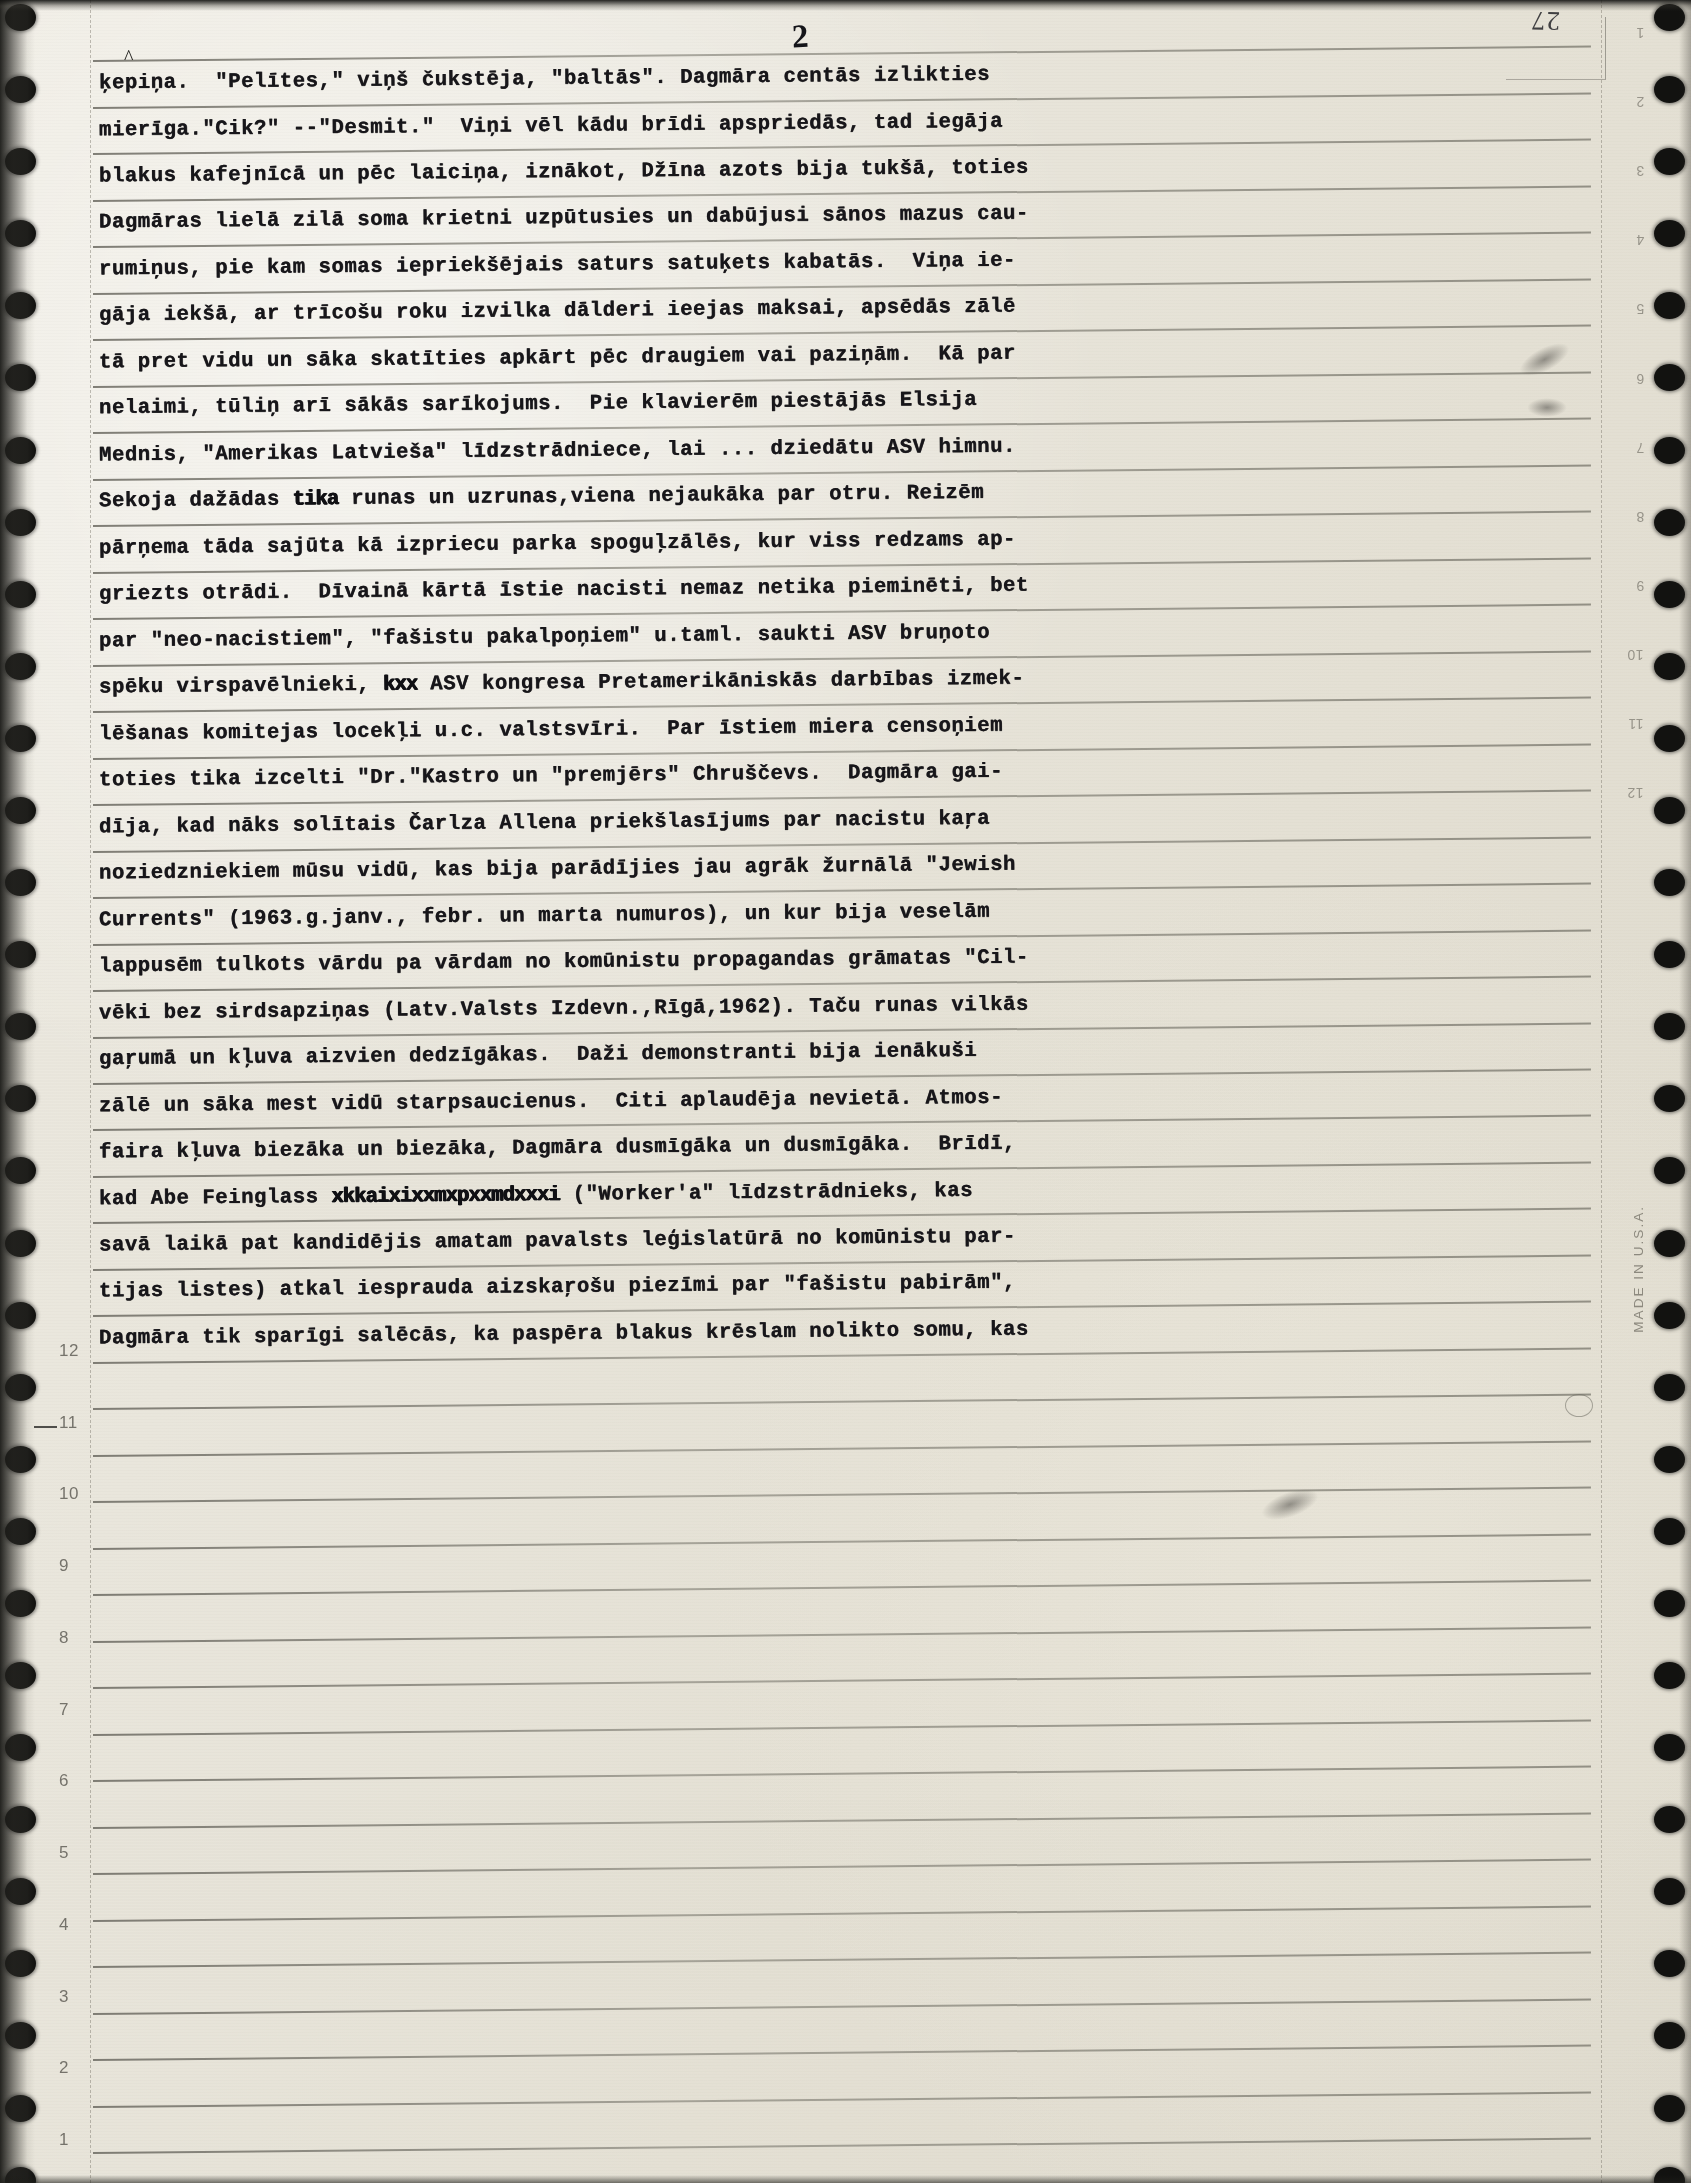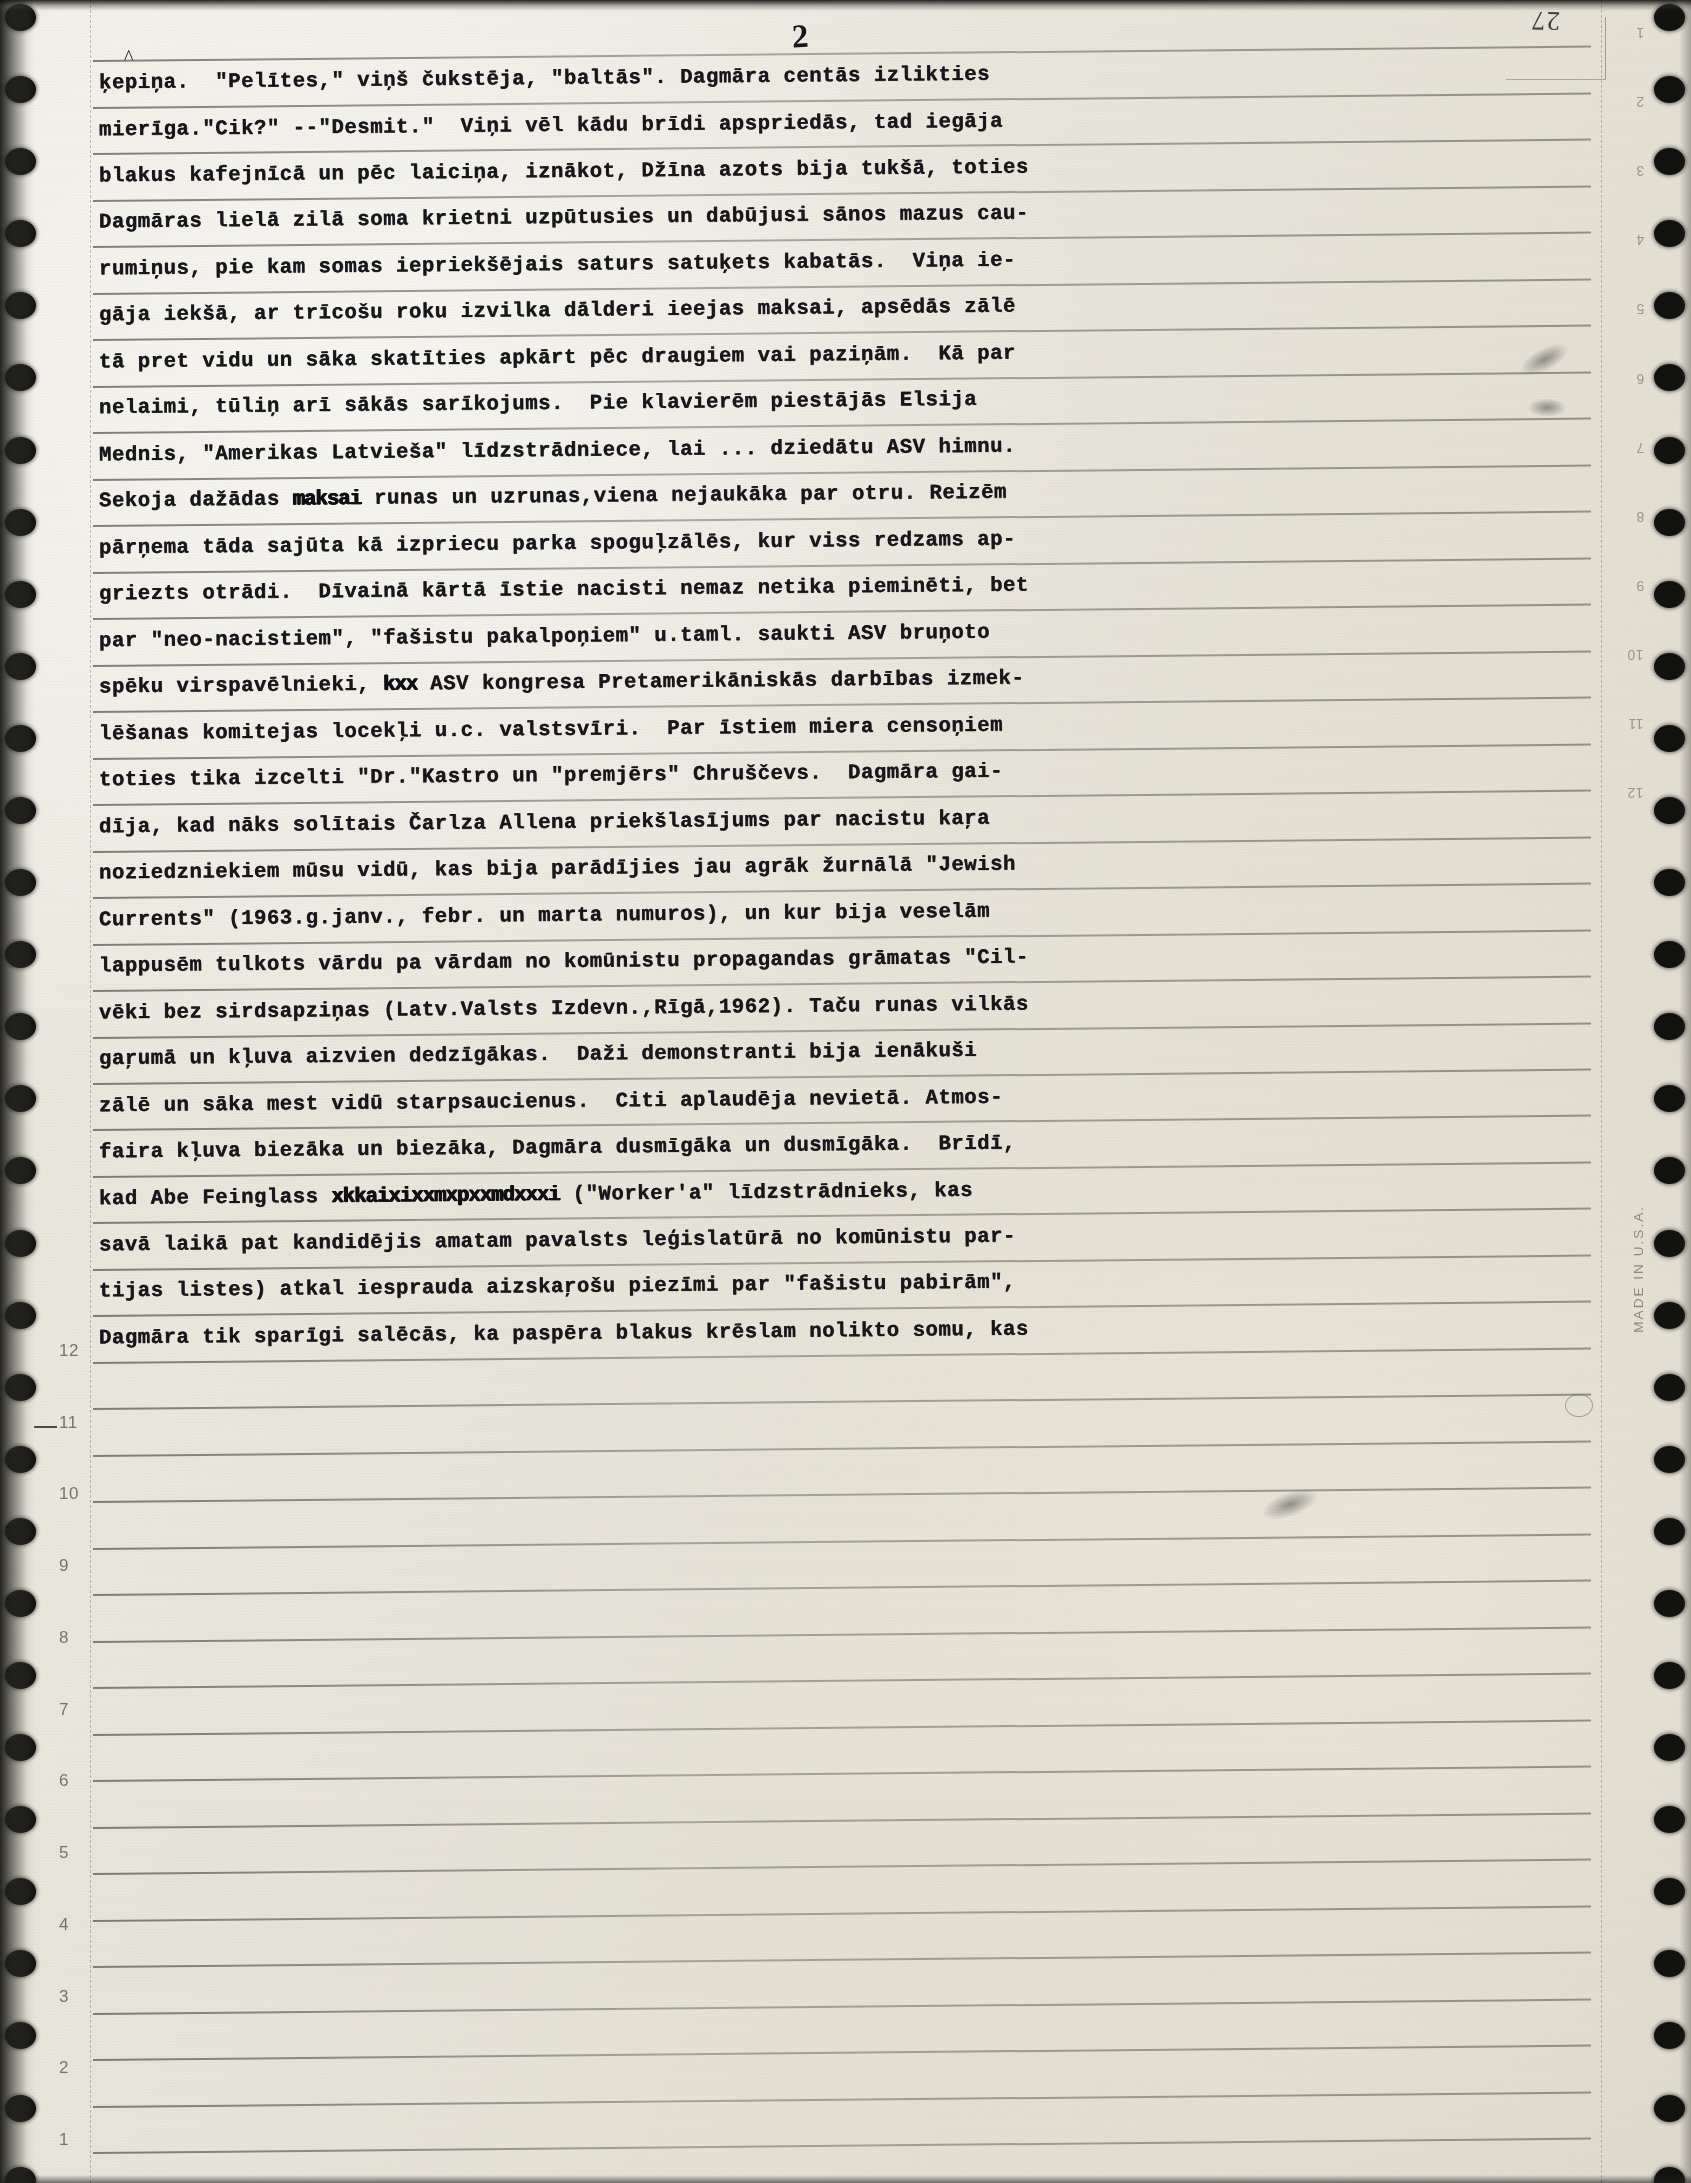--- a/index.html
+++ b/index.html
@@ -369,21 +369,21 @@
   <div class="typescript" id="typescript">
       <div class="tline" style="top: 67px; transform: rotate(-0.55deg);">ķepiņa.  "Pelītes," viņš čukstēja, "baltās". Dagmāra centās izlikties</div>
       <div class="tline" style="top: 114px; transform: rotate(-0.55deg);">mierīga."Cik?" --"Desmit."  Viņi vēl kādu brīdi apspriedās, tad iegāja</div>
       <div class="tline" style="top: 160px; transform: rotate(-0.55deg);">blakus kafejnīcā un pēc laiciņa, iznākot, Džīna azots bija tukšā, toties</div>
       <div class="tline" style="top: 206px; transform: rotate(-0.55deg);">Dagmāras lielā zilā soma krietni uzpūtusies un dabūjusi sānos mazus cau-</div>
       <div class="tline" style="top: 253px; transform: rotate(-0.55deg);">rumiņus, pie kam somas iepriekšējais saturs satuķets kabatās.  Viņa ie-</div>
       <div class="tline" style="top: 299px; transform: rotate(-0.55deg);">gāja iekšā, ar trīcošu roku izvilka dālderi ieejas maksai, apsēdās zālē</div>
       <div class="tline" style="top: 346px; transform: rotate(-0.55deg);">tā pret vidu un sāka skatīties apkārt pēc draugiem vai paziņām.  Kā par</div>
       <div class="tline" style="top: 392px; transform: rotate(-0.55deg);">nelaimi, tūliņ arī sākās sarīkojums.  Pie klavierēm piestājās Elsija</div>
       <div class="tline" style="top: 439px; transform: rotate(-0.55deg);">Mednis, "Amerikas Latvieša" līdzstrādniece, lai ... dziedātu ASV himnu.</div>
-      <div class="tline" style="top: 485px; transform: rotate(-0.55deg);"><span>Sekoja dažādas </span><span class="strike">maksai</span><span> runas un uzrunas,viena nejaukāka par otru. Reizēm</span></div>
+      <div class="tline" style="top: 485px; transform: rotate(-0.55deg);"><span>Sekoja dažādas </span><span class="strike">tika</span><span> runas un uzrunas,viena nejaukāka par otru. Reizēm</span></div>
       <div class="tline" style="top: 532px; transform: rotate(-0.55deg);">pārņema tāda sajūta kā izpriecu parka spoguļzālēs, kur viss redzams ap-</div>
       <div class="tline" style="top: 578px; transform: rotate(-0.55deg);">griezts otrādi.  Dīvainā kārtā īstie nacisti nemaz netika pieminēti, bet</div>
       <div class="tline" style="top: 625px; transform: rotate(-0.55deg);">par "neo-nacistiem", "fašistu pakalpoņiem" u.taml. saukti ASV bruņoto</div>
       <div class="tline" style="top: 671px; transform: rotate(-0.55deg);"><span>spēku virspavēlnieki, </span><span class="strike">kxx</span><span> ASV kongresa Pretamerikāniskās darbības izmek-</span></div>
       <div class="tline" style="top: 718px; transform: rotate(-0.55deg);">lēšanas komitejas locekļi u.c. valstsvīri.  Par īstiem miera censoņiem</div>
       <div class="tline" style="top: 764px; transform: rotate(-0.55deg);">toties tika izcelti "Dr."Kastro un "premjērs" Chruščevs.  Dagmāra gai-</div>
       <div class="tline" style="top: 811px; transform: rotate(-0.55deg);">dīja, kad nāks solītais Čarlza Allena priekšlasījums par nacistu kaŗa</div>
       <div class="tline" style="top: 857px; transform: rotate(-0.55deg);">noziedzniekiem mūsu vidū, kas bija parādījies jau agrāk žurnālā "Jewish</div>
       <div class="tline" style="top: 904px; transform: rotate(-0.55deg);">Currents" (1963.g.janv., febr. un marta numuros), un kur bija veselām</div>
       <div class="tline" style="top: 950px; transform: rotate(-0.55deg);">lappusēm tulkots vārdu pa vārdam no komūnistu propagandas grāmatas "Cil-</div>

